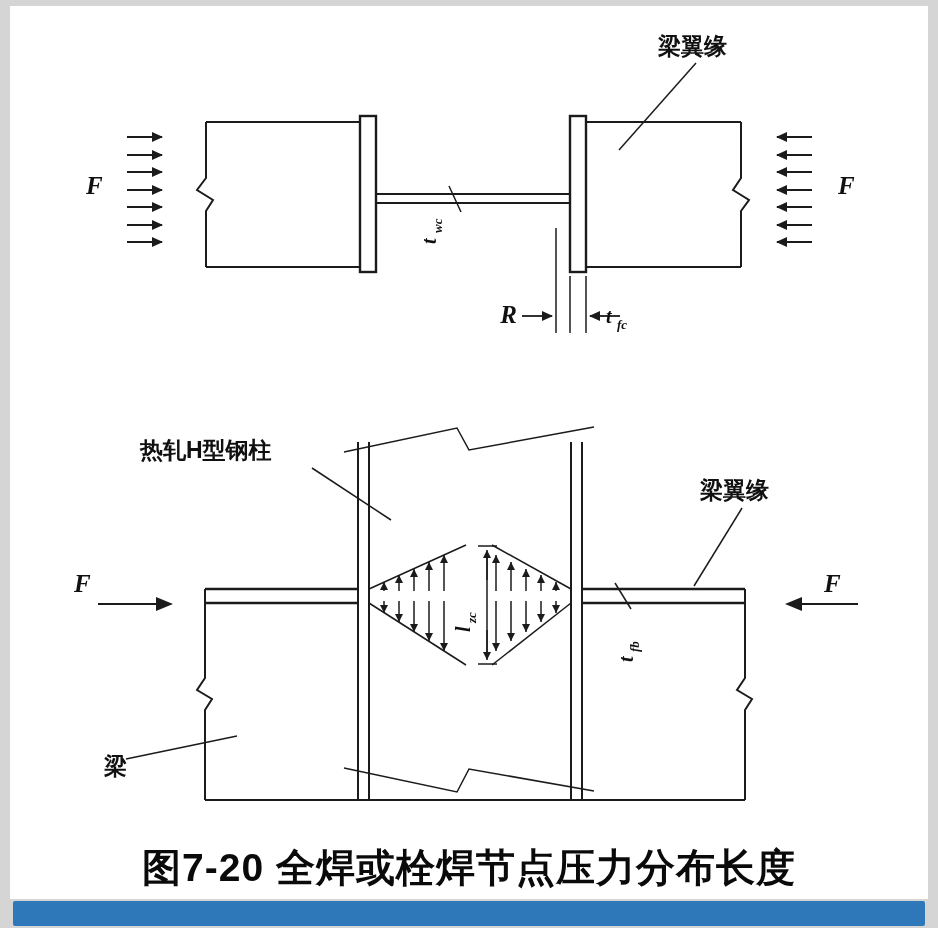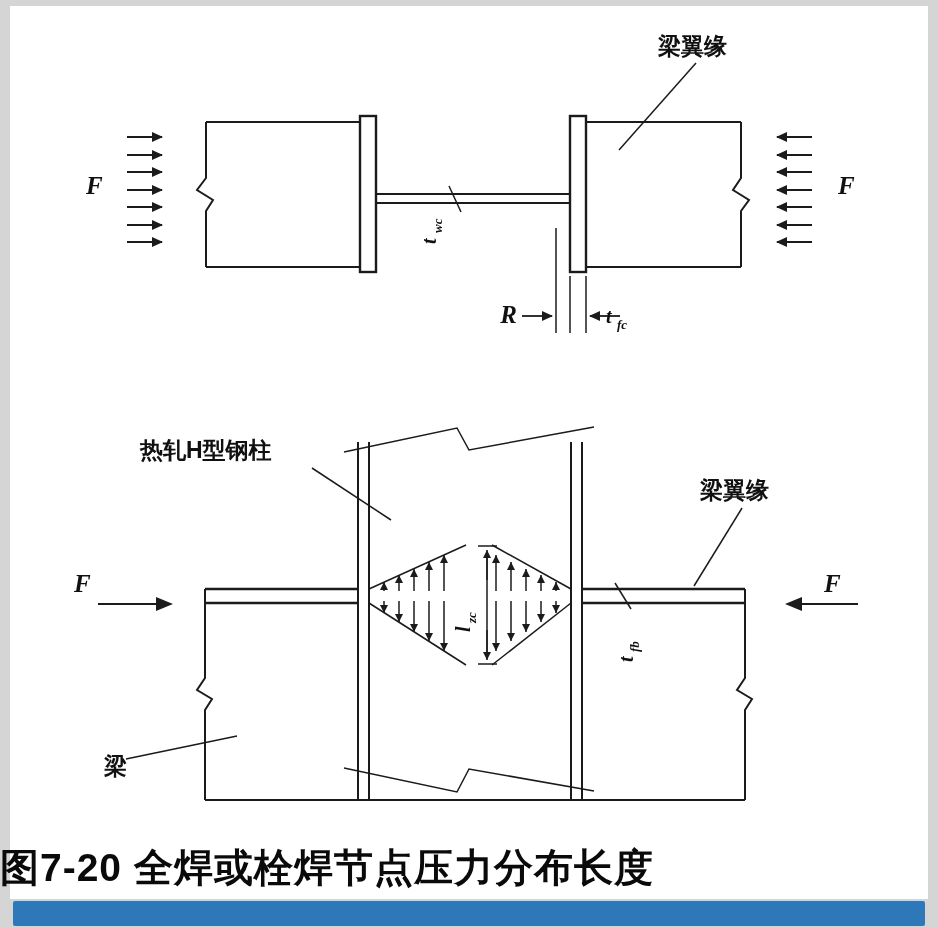--- a/index.html
+++ b/index.html
@@ -25,21 +25,21 @@
   .arr{stroke:#1b1b1b;stroke-width:1.8;fill:none;}
   .arr.small{stroke-width:1.5;}
   .head{fill:#1b1b1b;stroke:none;}
   text{fill:#101010;}
   .math{font-family:"Liberation Serif", serif;font-style:italic;font-weight:bold;font-size:20px;}
   .math-sub{font-family:"Liberation Serif", serif;font-style:italic;font-weight:bold;font-size:13px;}
   .math-big{font-family:"Liberation Serif", serif;font-style:italic;font-weight:bold;font-size:25px;}
   .cjk{font-family:"Liberation Sans", sans-serif;font-weight:bold;font-size:23px;}
   .caption{
     position:absolute;left:0;top:841px;width:938px;
-    text-align:left;font-size:39px;font-weight:800;color:#0a0a0a;
+    text-align:center;font-size:39px;font-weight:800;color:#0a0a0a;
     letter-spacing:1px;font-family:"Liberation Sans", sans-serif;
   }
 </style>
 </head>
 <body>
 
 <div class="panel"></div>
 
 <svg width="938" height="928" viewBox="0 0 938 928">
   <defs>

